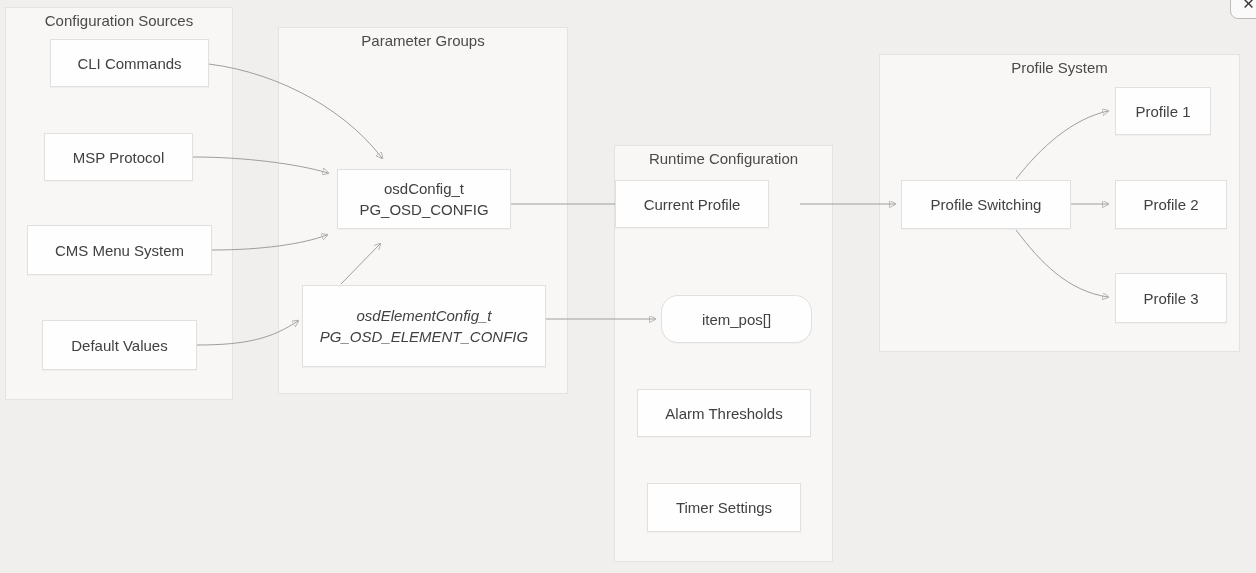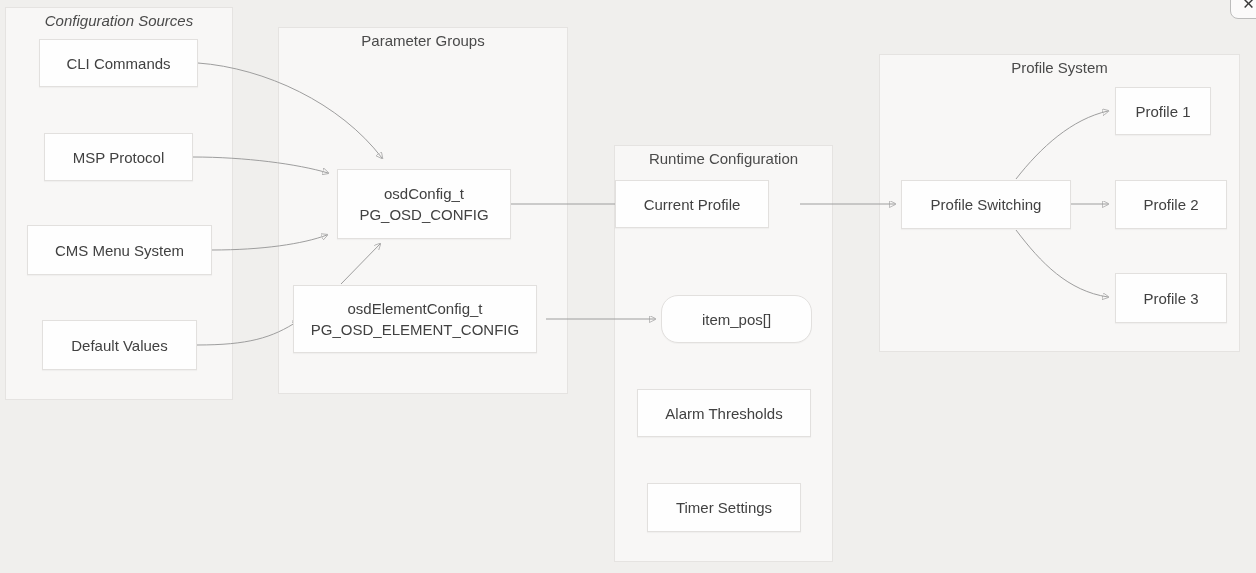--- a/index.html
+++ b/index.html
@@ -77,21 +77,21 @@
     cursor: pointer;
     padding: 0;
     font-family: inherit;
   }
 </style>
 </head>
 <body>
 
 <div id="stage">
 
-  <div class="container" style="left:5px; top:7px; width:228px; height:393px;font-style:italic;">
+  <div class="container" style="left:5px; top:7px; width:228px; height:393px;">
     <div class="ctitle">Configuration Sources</div>
   </div>
 
   <div class="container" style="left:278px; top:27px; width:290px; height:367px;">
     <div class="ctitle">Parameter Groups</div>
   </div>
 
   <div class="container" style="left:614px; top:145px; width:219px; height:417px;">
     <div class="ctitle">Runtime Configuration</div>
   </div>
@@ -112,42 +112,42 @@
     <path d="M197,345 C248,345 272,338 298,321" marker-end="url(#arrow)"></path>
     <path d="M341,284 L380,244" marker-end="url(#arrow)"></path>
     <path d="M511,204 L640,204" marker-end="url(#arrow)"></path>
     <path d="M546,319 L655,319" marker-end="url(#arrow)"></path>
     <path d="M800,204 L895,204" marker-end="url(#arrow)"></path>
     <path d="M1016,179 C1041,147 1072,119 1108,111" marker-end="url(#arrow)"></path>
     <path d="M1071,204 L1108,204" marker-end="url(#arrow)"></path>
     <path d="M1016,230 C1041,263 1068,291 1108,297" marker-end="url(#arrow)"></path>
   </svg>
 
-  <div class="node" style="left:39px; top:39px; width:159px; height:48px;">
+  <div class="node" style="left:50px; top:39px; width:159px; height:48px;">
     <span>CLI Commands</span>
   </div>
 
   <div class="node" style="left:44px; top:133px; width:149px; height:48px;">
     <span>MSP Protocol</span>
   </div>
 
   <div class="node" style="left:27px; top:225px; width:185px; height:50px;">
     <span>CMS Menu System</span>
   </div>
 
   <div class="node" style="left:42px; top:320px; width:155px; height:50px;">
     <span>Default Values</span>
   </div>
 
-  <div class="node" style="left:337px; top:169px; width:174px; height:70px;">
+  <div class="node" style="left:337px; top:169px; width:174px; height:60px;">
     <span>osdConfig_t</span>
     <span>PG_OSD_CONFIG</span>
   </div>
 
-  <div class="node" style="left:293px; top:285px; width:244px; height:68px;">
+  <div class="node" style="left:302px; top:285px; width:244px; height:82px;font-style:italic;">
     <span>osdElementConfig_t</span>
     <span>PG_OSD_ELEMENT_CONFIG</span>
   </div>
 
   <div class="node" style="left:615px; top:180px; width:154px; height:48px;">
     <span>Current Profile</span>
   </div>
 
   <div class="node" style="left:661px; top:295px; width:151px; height:48px;border-radius:17px;">
     <span>item_pos[]</span>

